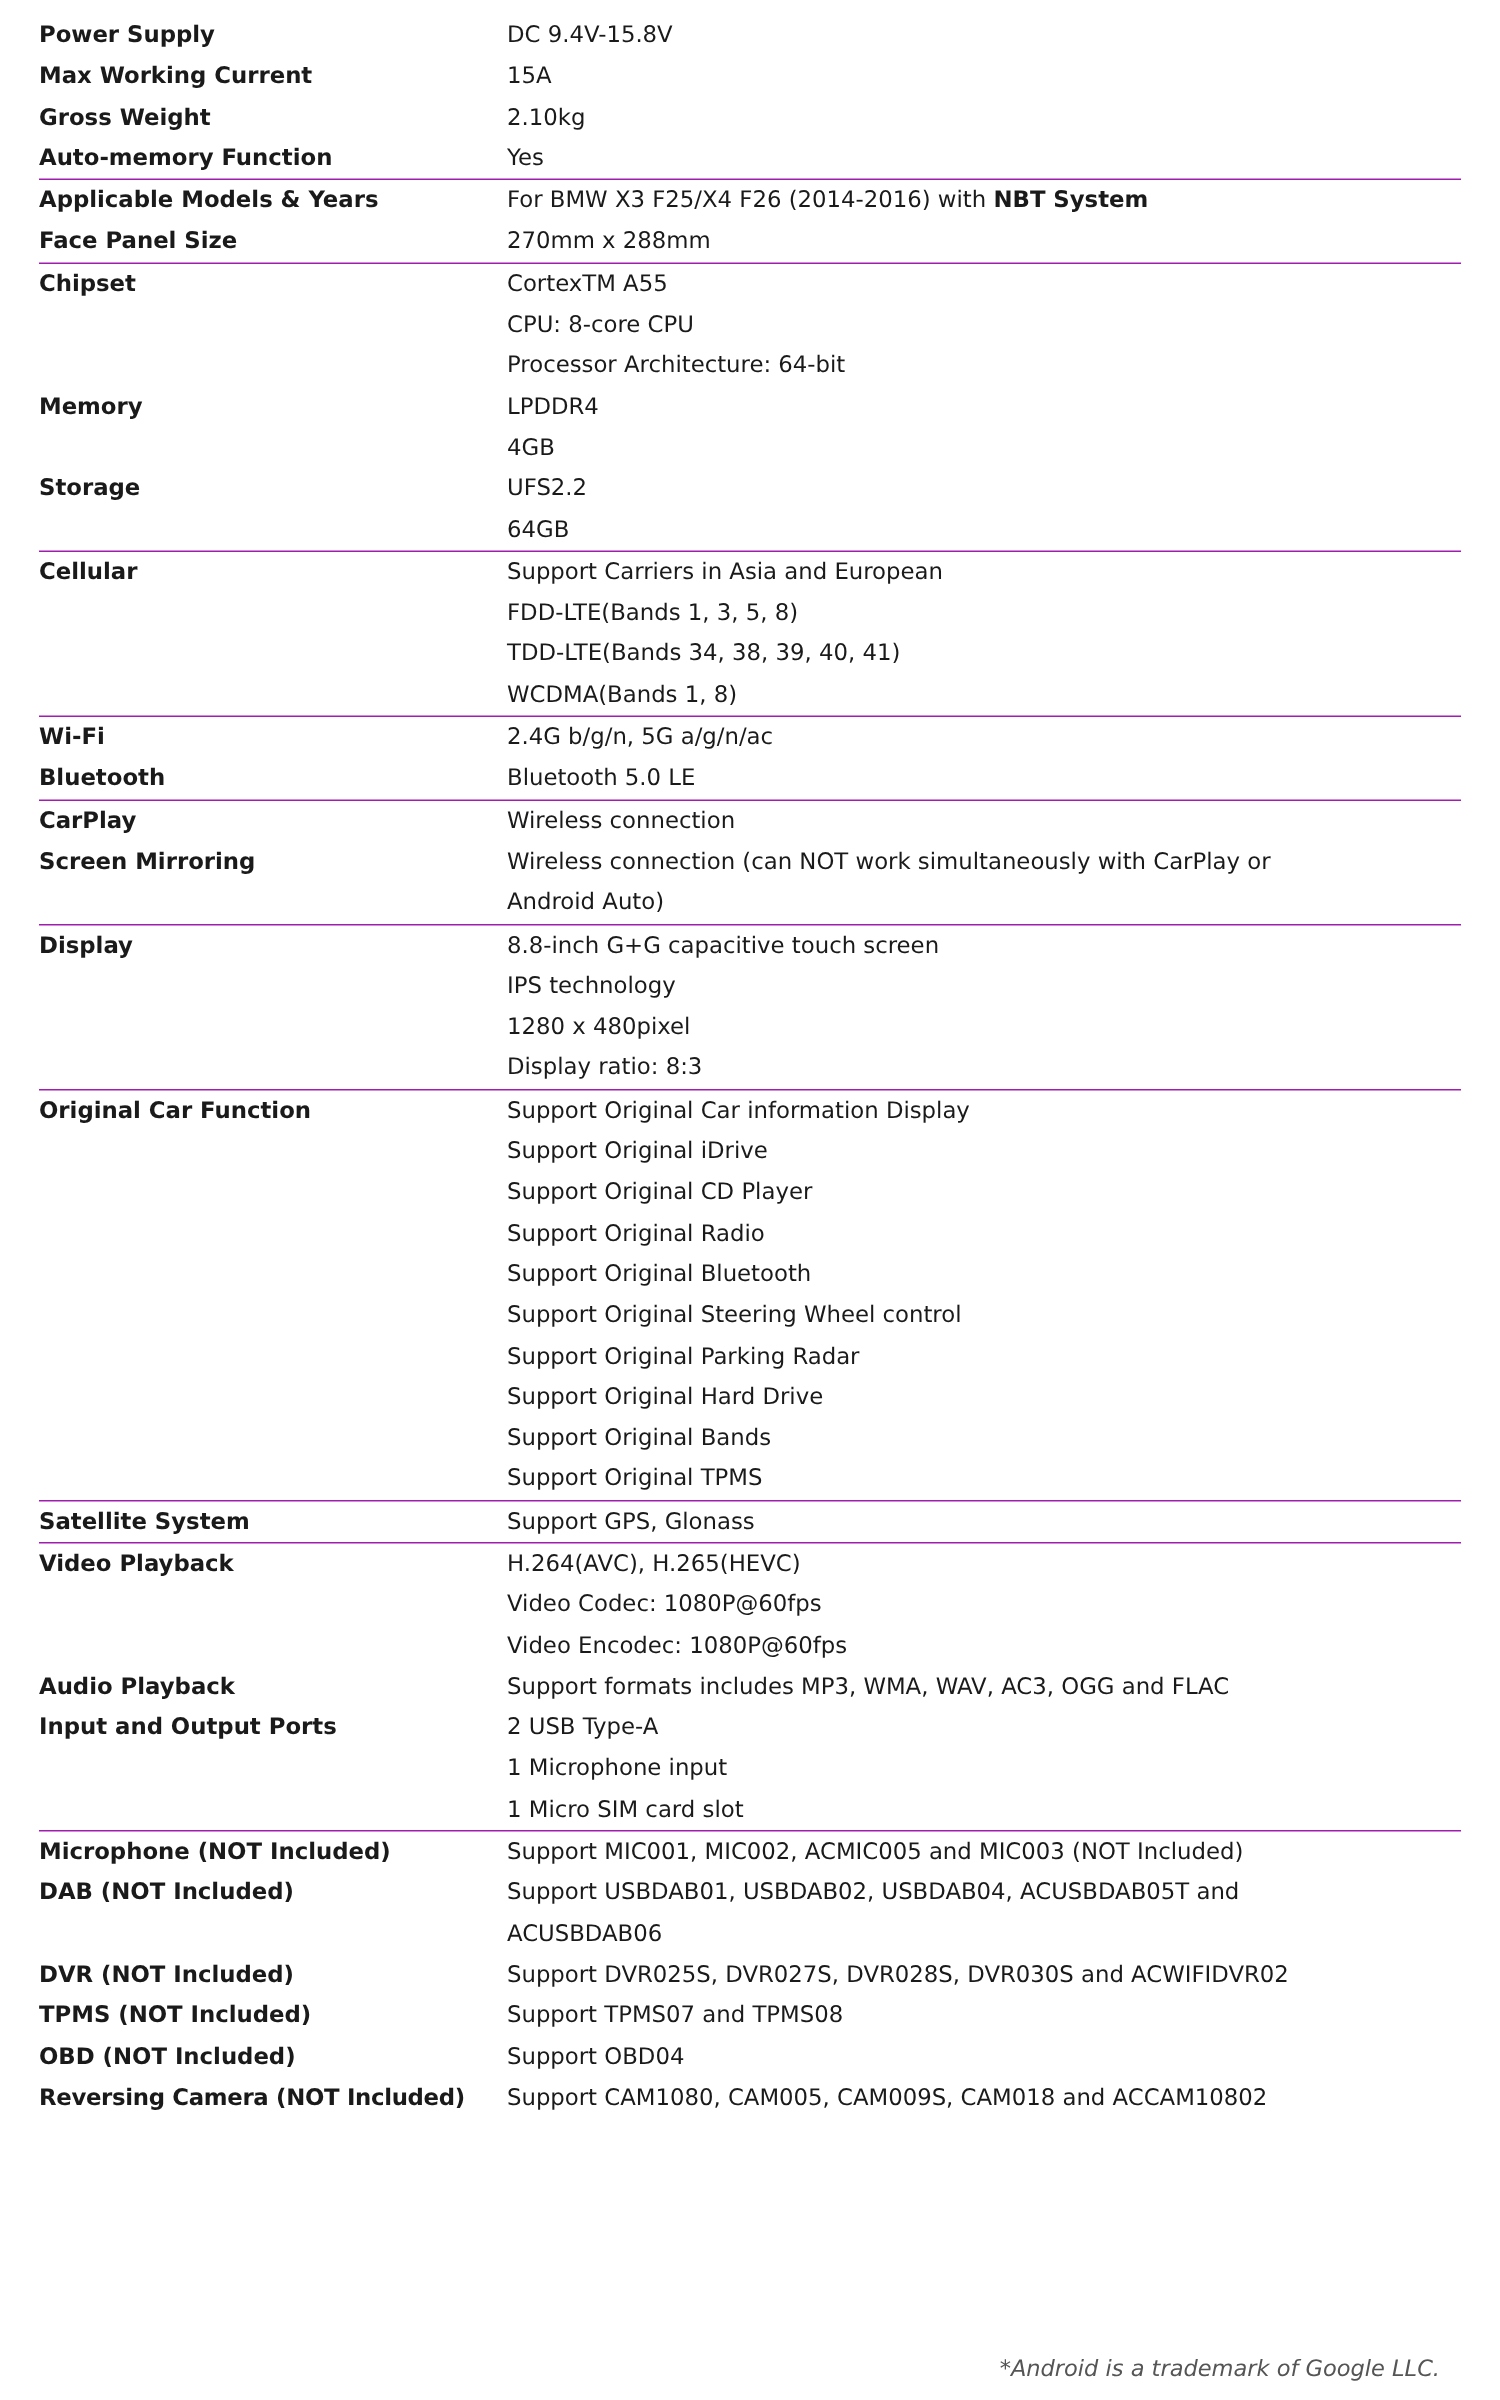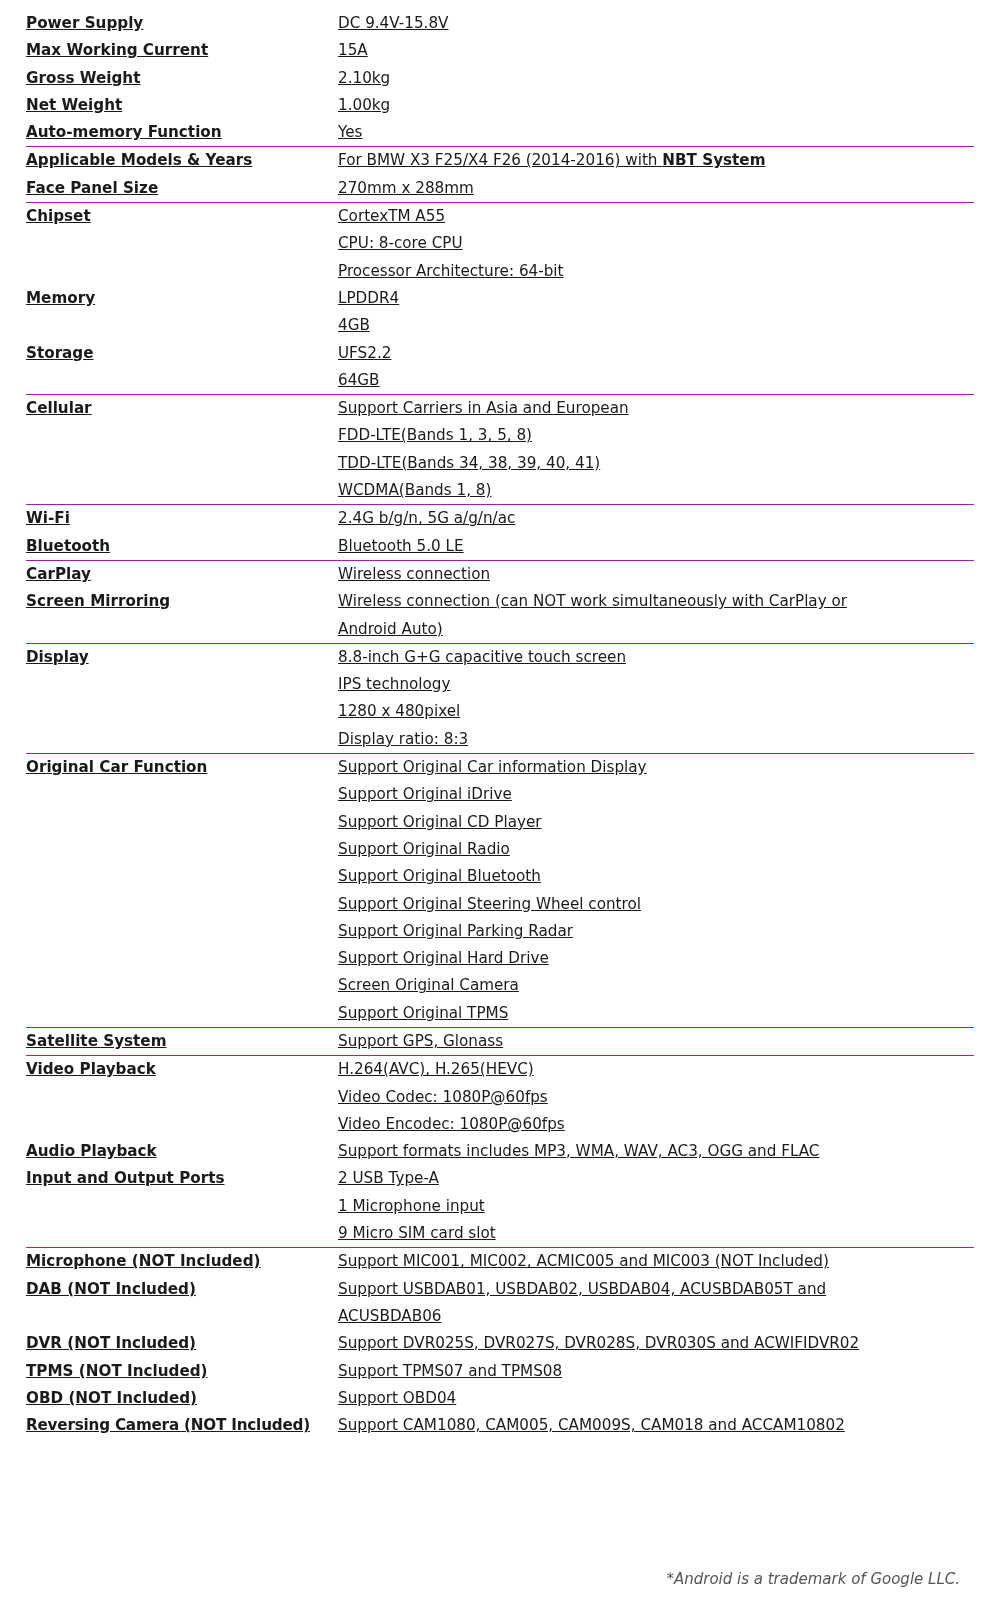--- a/index.html
+++ b/index.html
@@ -14,21 +14,20 @@
     color: #1a1a1a;
     position: relative;
     overflow: hidden;
   }
   .sheet {
     width: 1000px;
     height: 1600px;
     box-sizing: border-box;
     padding: 10px 36px 0 26px;
     position: relative;
-    text-decoration: underline;
   }
   table.spec {
     width: 948px;
     border-collapse: collapse;
     table-layout: fixed;
   }
   table.spec td {
     vertical-align: top;
     padding: 0;
     font-size: 15.2px;
@@ -89,26 +88,20 @@
         </td>
       </tr>
 
       <tr class="grp nb">
         <td class="label">Gross Weight</td>
         <td class="value">
           <span class="val-line">2.10kg</span>
         </td>
       </tr>
 
-      <tr class="grp nb">
-        <td class="label">Net Weight</td>
-        <td class="value">
-          <span class="val-line">1.00kg</span>
-        </td>
-      </tr>
 
       <tr class="grp">
         <td class="label">Auto-memory Function</td>
         <td class="value">
           <span class="val-line">Yes</span>
         </td>
       </tr>
 
       <tr class="grp nb">
         <td class="label">Applicable Models &amp; Years</td>
@@ -203,21 +196,21 @@
         <td class="label">Original Car Function</td>
         <td class="value">
           <span class="val-line">Support Original Car information Display</span>
           <span class="val-line">Support Original iDrive</span>
           <span class="val-line">Support Original CD Player</span>
           <span class="val-line">Support Original Radio</span>
           <span class="val-line">Support Original Bluetooth</span>
           <span class="val-line">Support Original Steering Wheel control</span>
           <span class="val-line">Support Original Parking Radar</span>
           <span class="val-line">Support Original Hard Drive</span>
-          <span class="val-line">Screen Original Camera</span>
+          <span class="val-line">Support Original Bands</span>
           <span class="val-line">Support Original TPMS</span>
         </td>
       </tr>
 
       <tr class="grp">
         <td class="label">Satellite System</td>
         <td class="value">
           <span class="val-line">Support GPS, Glonass</span>
         </td>
       </tr>
@@ -237,21 +230,21 @@
           <span class="val-line">Support formats includes MP3, WMA, WAV, AC3, OGG and FLAC</span>
         </td>
       </tr>
 
 
       <tr class="grp">
         <td class="label">Input and Output Ports</td>
         <td class="value">
           <span class="val-line">2 USB Type-A</span>
           <span class="val-line">1 Microphone input</span>
-          <span class="val-line">9 Micro SIM card slot</span>
+          <span class="val-line">1 Micro SIM card slot</span>
         </td>
       </tr>
 
       <tr class="grp nb">
         <td class="label">Microphone (NOT Included)</td>
         <td class="value">
           <span class="val-line">Support MIC001, MIC002, ACMIC005 and MIC003 (NOT Included)</span>
         </td>
       </tr>
 

